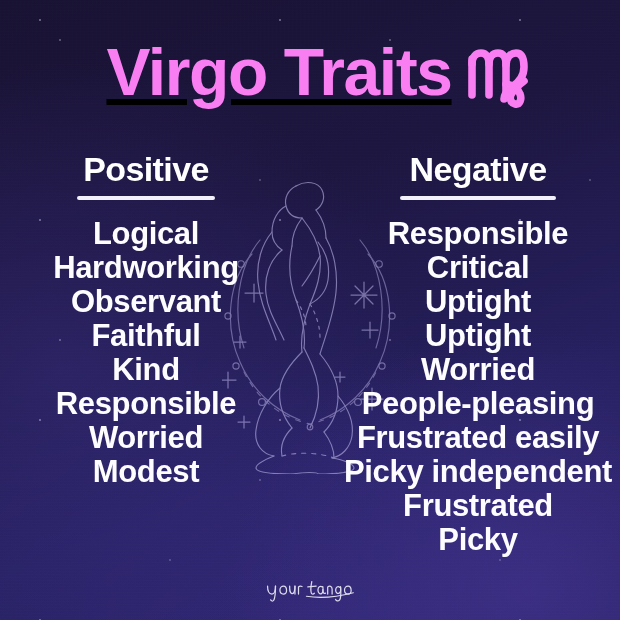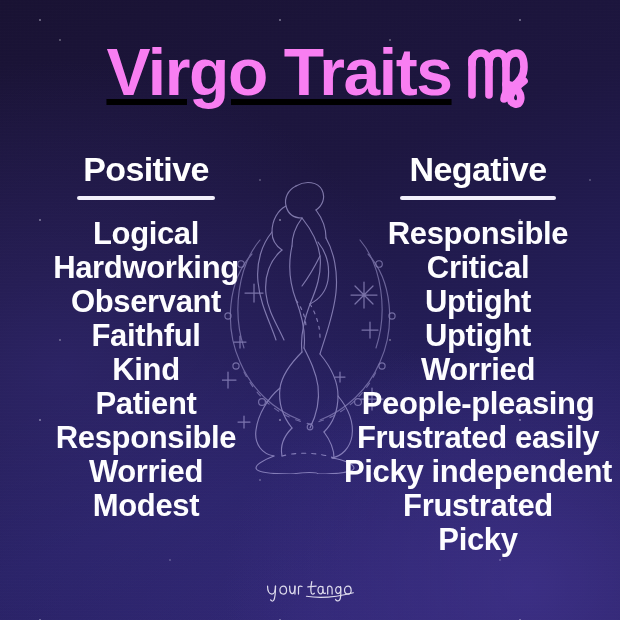--- a/index.html
+++ b/index.html
@@ -276,21 +276,20 @@
 
     <div class="col left">
       <h2 class="col-head">Positive</h2>
       <div class="head-rule"></div>
       <ul class="trait-list">
         <li>Logical</li>
         <li>Hardworking</li>
         <li>Observant</li>
         <li>Faithful</li>
         <li>Kind</li>
-        <li>Patient</li>
         <li>Responsible</li>
         <li>Worried</li>
         <li>Modest</li>
       </ul>
     </div>
 
     <div class="col right">
       <h2 class="col-head">Negative</h2>
       <div class="head-rule"></div>
       <ul class="trait-list">

